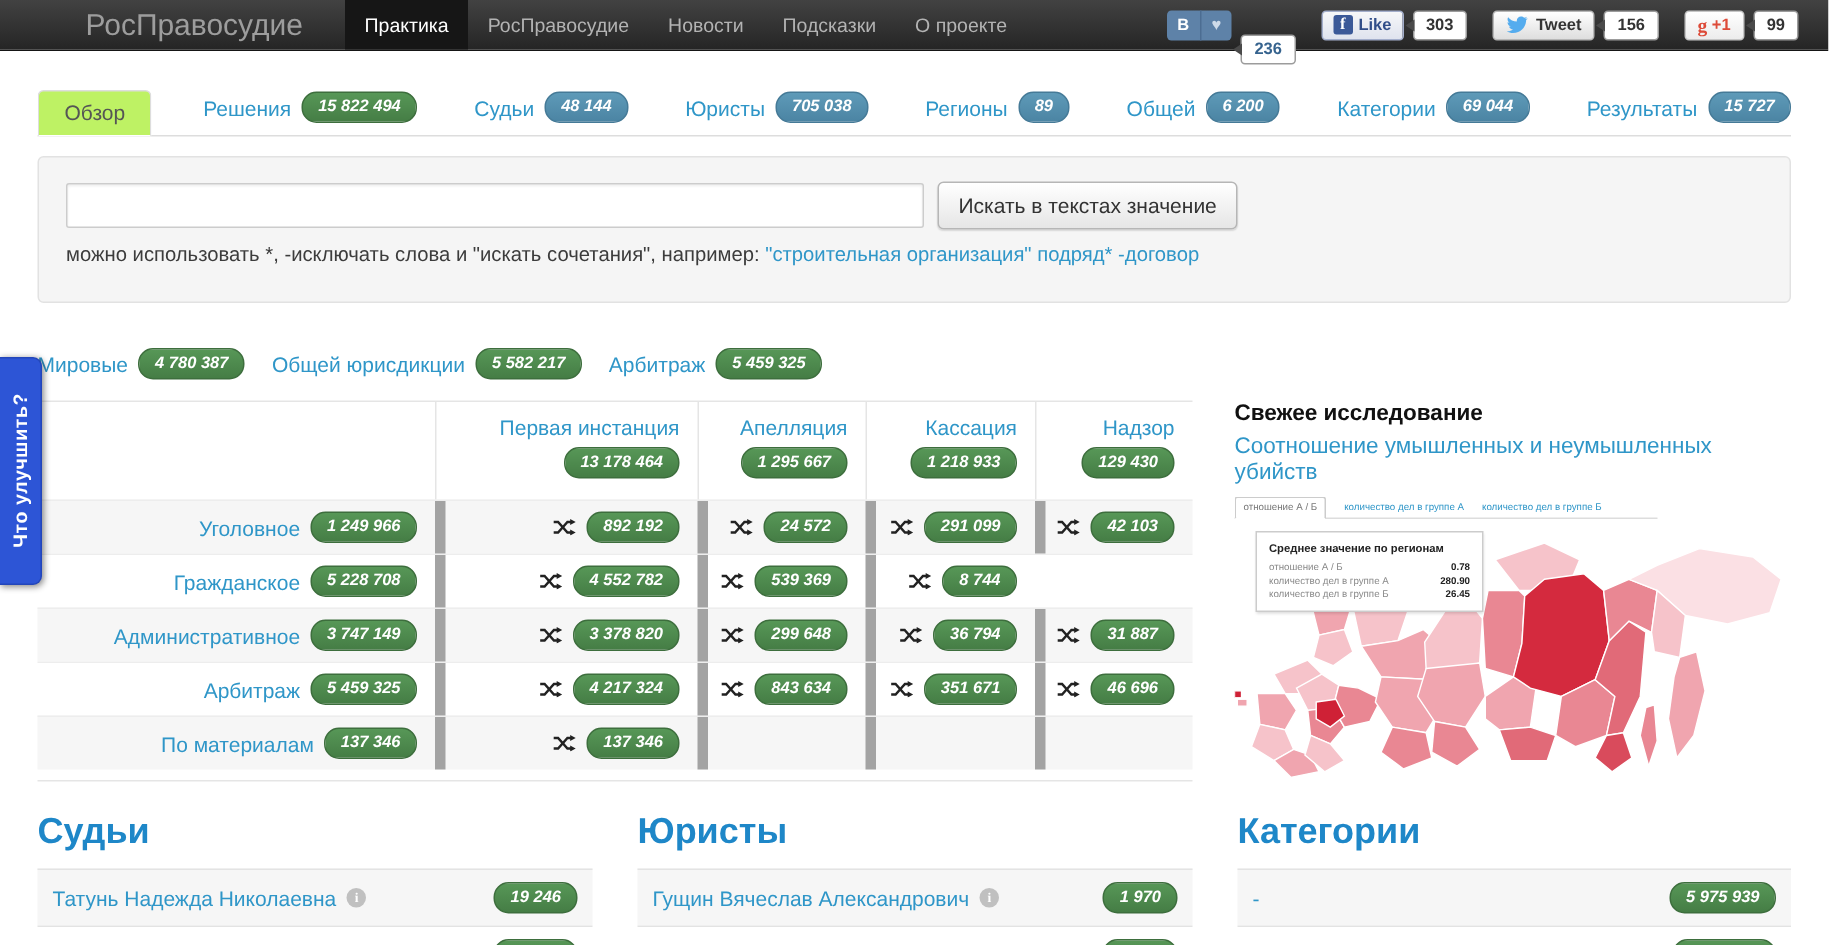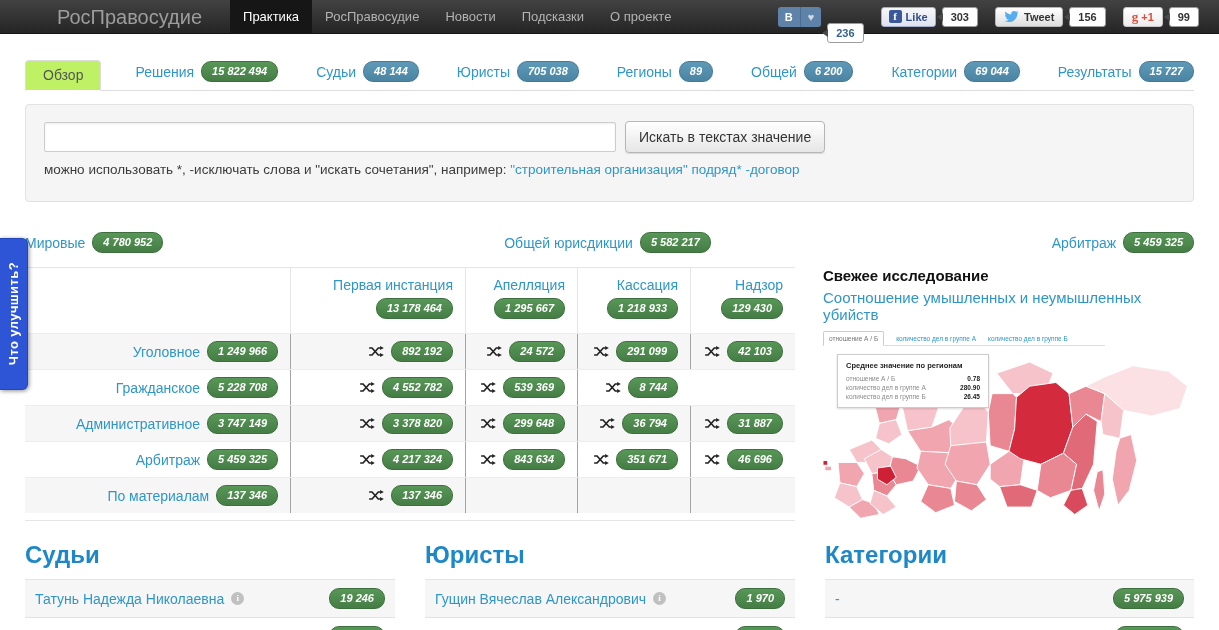--- a/index.html
+++ b/index.html
@@ -66,32 +66,32 @@
     font-size:14px; box-shadow:inset 0 1px 2px rgba(0,0,0,.08); background:#fff;
   }
   .search-btn{
     margin-left:9px; height:32px; padding:0 13px; font-size:14px; color:#333;
     background:linear-gradient(#ffffff,#e6e6e6); border:1px solid #b6b6b6; border-radius:4px;
     box-shadow:0 1px 1px rgba(0,0,0,.12); cursor:pointer; font-family:"Liberation Sans",sans-serif;
   }
   .search-hint{ margin-top:9px; font-size:13.5px; color:#3c3c3c; }
   .search-hint a{ color:#2f96c8; text-decoration:none; cursor:pointer; }
   
-  .filters{ display:flex; gap:30px; margin:30px 25px 0; align-items:center;justify-content:space-between; }
+  .filters{ display:flex; gap:18px; margin:30px 25px 0; align-items:center; }
   .filter-item{ display:flex; align-items:center; gap:7px; font-size:14px; color:#2f96c8; cursor:pointer; text-decoration:none;}
   
   .main{ display:grid; grid-template-columns:770px 371px; gap:28px; margin:14px 25px 0; }
   .stats-table{ border-top:1px solid #e5e5e5; border-bottom:1px solid #e5e5e5; }
   .tgrid{ display:grid; grid-template-columns:265px 175px 112px 113px 105px; }
   .th{ border-left:1px solid #e5e5e5; padding:9px 12px 14px; text-align:right; }
   .th:first-child{ border-left:none; }
   .th a{ font-size:14px; color:#2f96c8; text-decoration:none; display:block; margin-bottom:5px; cursor:pointer;}
   .trow{ border-top:1px solid #ededed; }
   .trow.stripe{ background:#f6f6f6; }
-  .td{ display:flex; justify-content:flex-end; align-items:center; gap:7px; padding:7px 12px; border-left:1px solid #a3a3a3; min-height:33px;}
+  .td{ display:flex; justify-content:flex-end; align-items:center; gap:7px; padding:7px 12px; border-left:7px solid #a3a3a3; min-height:33px;}
   .td:first-child{ border-left:none; }
   .td a{ font-size:14px; color:#2f96c8; text-decoration:none; cursor:pointer;}
   .shuf{ flex:none; }
   
   .research-title{ font-size:15px; font-weight:bold; color:#111; margin-bottom:5px; }
   .research-link{ font-size:15px; color:#2f96c8; text-decoration:none; cursor:pointer; display:block; margin-bottom:8px;}
   .mini-tabs{ display:flex; align-items:flex-end; gap:12px; border-bottom:1px solid #ddd; width:282px; font-size:6.5px; }
   .mini-tab{ color:#2f96c8; padding:3px 0; cursor:pointer; text-decoration:none;}
   .mini-tab.active{
     color:#777; border:1px solid #ccc; border-bottom:1px solid #fff; background:#fff;
@@ -219,21 +219,21 @@
     <button class="search-btn">Искать в текстах значение</button>
   </div>
   <div class="search-hint">
     <span>можно использовать *, -исключать слова и "искать сочетания", например: </span><a>"строительная организация" подряд* -договор</a>
   </div>
 </div>
 
 <div class="filters">
   <a class="filter-item">
       <span>Мировые</span>
-      <span class="badge green">4 780 952</span>
+      <span class="badge green">4 780 387</span>
     </a>
   <a class="filter-item">
       <span>Общей юрисдикции</span>
       <span class="badge green">5 582 217</span>
     </a>
   <a class="filter-item">
       <span>Арбитраж</span>
       <span class="badge green">5 459 325</span>
     </a>
 </div>

